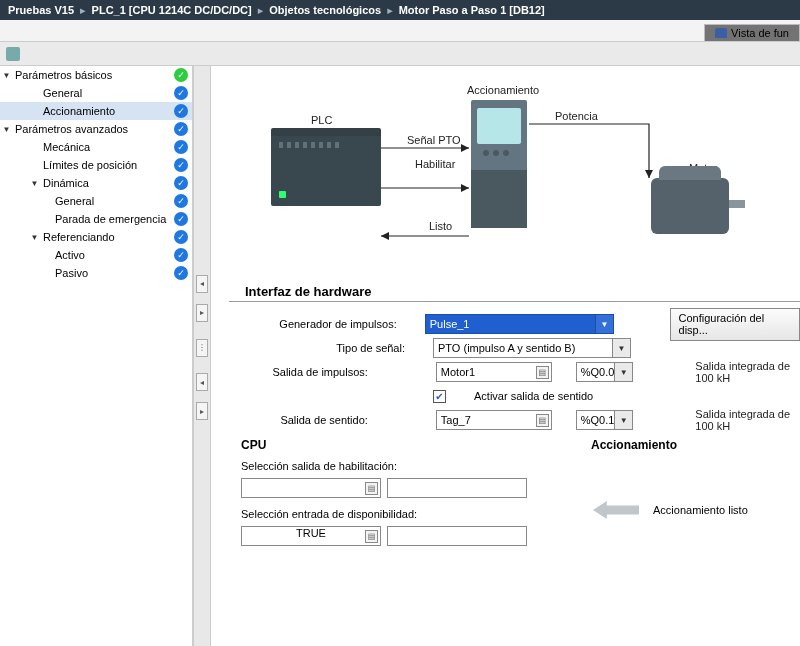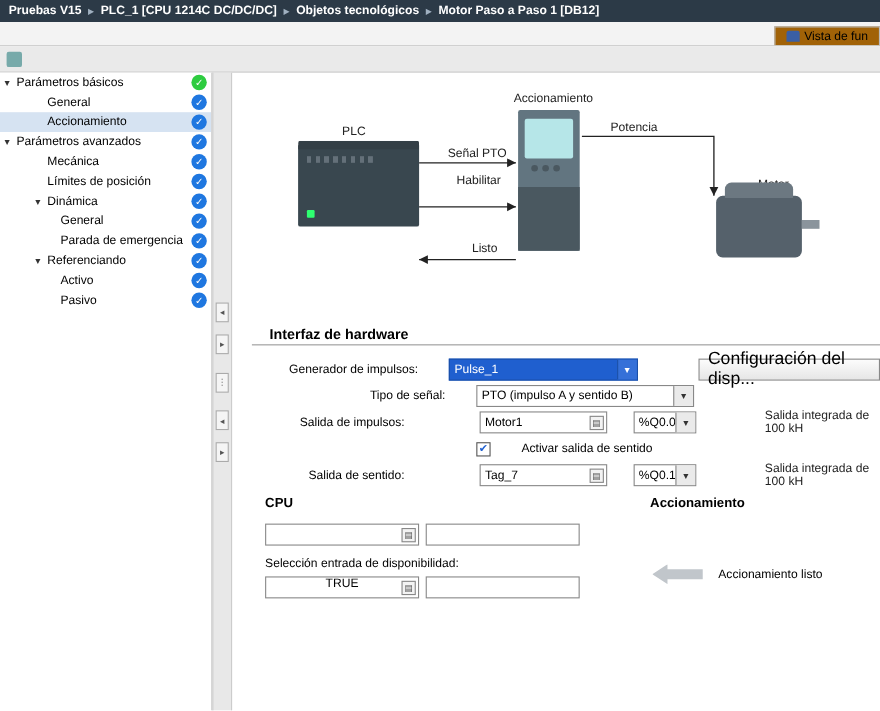--- a/index.html
+++ b/index.html
@@ -5,21 +5,21 @@
 * { box-sizing: border-box; margin: 0; padding: 0; font-family: "Segoe UI", Tahoma, sans-serif; }
 body { width: 800px; height: 646px; background: #fff; font-size: 11px; overflow: hidden; position: relative; }
 
 
 .breadcrumb { background: #2c3a47; color: #fff; height: 20px; display: flex; align-items: center; padding: 0 8px; font-size: 11px; }
 .breadcrumb span.sep { margin: 0 6px; color: #a0b0c0; }
 .breadcrumb .bold { font-weight: bold; }
 
 
 .tab-row { height: 22px; background: #f3f3f3; border-bottom: 1px solid #ccc; display: flex; justify-content: flex-end; align-items: flex-end; }
-.tab { background: #a16207; border: 1px solid #bbb; border-bottom: none; padding: 2px 10px; font-size: 11px; display: flex; align-items: center; gap: 4px; }
+.tab { background: #737373; border: 1px solid #bbb; border-bottom: none; padding: 2px 10px; font-size: 11px; display: flex; align-items: center; gap: 4px; }
 .tab-icon { width: 12px; height: 10px; background: #3a5fa5; border-radius: 2px 2px 0 0; }
 
 
 .toolbar { height: 24px; background: #eaeaea; border-bottom: 1px solid #ccc; display: flex; align-items: center; padding: 0 6px; gap: 4px; }
 .tb-icon { width: 14px; height: 14px; background: #7aa; border-radius: 2px; }
 
 
 .main { display: flex; height: calc(646px - 20px - 22px - 24px); }
 
 
@@ -53,34 +53,34 @@
 .drive-dots span { width:6px; height:6px; background:#4a5860; border-radius:50%; }
 .drive-body { position:absolute; left:0; top:70px; width:56px; height:58px; background:#4a5860; }
 .motor-box { position: absolute; left: 422px; top: 100px; width: 78px; height: 56px; background: #55616b; border-radius: 6px; }
 .motor-box::after { content:""; position:absolute; right:-16px; top:22px; width:16px; height:8px; background:#8a949c; }
 .motor-cap { position:absolute; left:8px; top:-12px; width:62px; height:14px; background:#6c7881; border-radius: 6px 6px 0 0; }
 svg.arrows { position:absolute; left:0; top:0; }
 .arrow-line { stroke:#222; stroke-width:1.2; fill:none; }
 .arrow-head { fill:#222; }
 
 
-h3.section { font-size: 13px; font-weight: bold; border-bottom: 1px solid #999; padding: 2px 16px; margin: 16px 0 10px 0; }
+h3.section { font-size: 13px; font-weight: bold; border-bottom: 1px solid #999; padding: 2px 16px; margin: 4px 0 10px 0; }
 h3.sub { font-size: 12px; font-weight: bold; margin: 6px 0 8px 12px; }
 
 
 .form-row { display: flex; align-items: center; height: 24px; gap: 24px; }
 .form-label { width: 180px; text-align: right; padding-right: 4px; font-size: 11px; }
 .select, .input { height: 20px; border: 1px solid #888; background: #fff; font-size: 11px; padding: 0 4px; display: flex; align-items: center; position: relative; }
 .select.blue { background: #1f5fcf; color: #fff; border-color: #1a4fa8; }
 .select.w200 { width: 198px; }
 .select.w170 { width: 150px; }
 .input.w140 { width: 140px; }
 .dd { position: absolute; right: 0; top: 0; width: 18px; height: 100%; background: #eaeaea; border-left: 1px solid #888; display:flex; align-items:center; justify-content:center; font-size:8px; color:#333; }
 .dd.blue { background:#3570d8; border-left-color:#1a4fa8; color:#fff; }
-.btn { height: 20px; padding: 0 8px; border: 1px solid #888; background: linear-gradient(#fcfcfc,#e6e6e6); font-size: 16px; display: inline-flex; align-items: center; }
+.btn { height: 33px; padding: 0 8px; border: 1px solid #888; background: linear-gradient(#fcfcfc,#e6e6e6); font-size: 11px; display: inline-flex; align-items: center; }
 .checkbox { width: 13px; height: 13px; border: 1px solid #555; background:#fff; display:inline-flex; align-items:center; justify-content:center; color:#1f5fcf; font-size: 10px; margin-right:4px; }
 .note { font-size: 11px; color: #222; }
 .icon-tag { position:absolute; right:2px; top:3px; width:13px; height:13px; border:1px solid #888; background:#f3f3f3; font-size:8px; display:flex; align-items:center; justify-content:center; color:#555; }
 .input.with-tag { padding-right: 20px; margin-left: 40px; }
 
 
 .enable-cols { display: flex; gap: 20px; }
 .col-cpu { width: 330px; }
 .col-drv { flex: 1; }
 .big-arrow { width: 46px; height: 18px; background: #c1c6cb; clip-path: polygon(0 25%, 70% 25%, 70% 0, 100% 50%, 70% 100%, 70% 75%, 0 75%); margin: 0 14px; }
@@ -277,20 +277,21 @@
         <span>%Q0.1</span>
           <div class="dd">▼</div>
       </div>
       <div style="width:18px"></div>
       <span class="note">Salida integrada de 100 kH</span>
     </div>
 
     <div class="enable-cols">
       <div class="col-cpu">
         <h3 class="sub">CPU</h3>
+        <div class="help-lbl">Selección salida de habilitación:</div>
         <div class="en-row" style="padding-left:12px;">
           <div class="small-input">
               <div class="icon-tag">▤</div>
             </div>
           <div style="width:6px"></div>
           <div class="small-plain"></div>
         </div>
         <div class="help-lbl">Selección entrada de disponibilidad:</div>
         <div class="en-row" style="padding-left:12px;">
           <div class="small-input">

